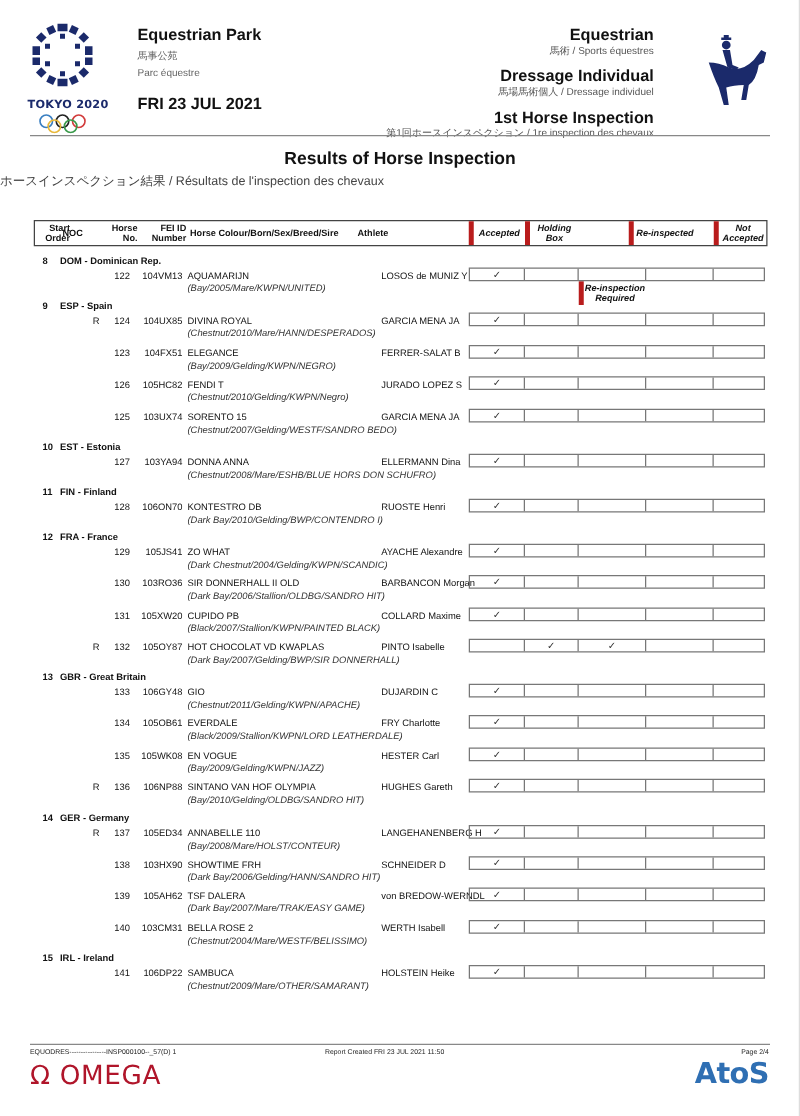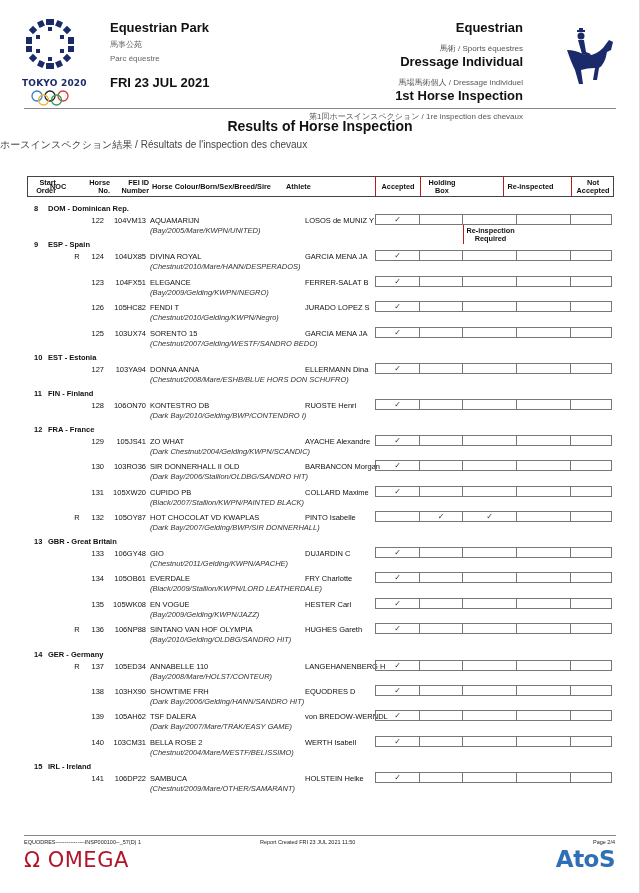--- a/index.html
+++ b/index.html
@@ -14,39 +14,39 @@
   .tokyo { font-family: "DejaVu Sans", sans-serif; font-weight: bold; font-size: 9px; color: #1b2a6b; letter-spacing: 0.2px; margin-top: 4px; white-space: nowrap; }
   .rings { width: 40px; height: 16px; margin: 2px auto 0; }
 
   .venue { position: absolute; left: 110px; top: 20px; }
   .venue .en { font-weight: bold; font-size: 13px; color: #111; }
   .venue .jp, .venue .fr { font-size: 8px; color: #666; margin-top: 4px; }
   .venue .date { font-weight: bold; font-size: 13px; color: #111; margin-top: 12px; }
 
   .event { position: absolute; right: 116px; top: 20px; text-align: right; }
   .event .l1 { font-weight: bold; font-size: 13px; color: #111; }
-  .event .s { font-size: 8px; color: #555; margin-top: 8px; }
-  .event .l2 { font-weight: bold; font-size: 13px; color: #111; margin-top: 0; }
+  .event .s { font-size: 8px; color: #555; margin-top: 0; }
+  .event .l2 { font-weight: bold; font-size: 13px; color: #111; margin-top: 7px; }
   .pictogram { position: absolute; right: 22px; top: 28px; width: 52px; height: 58px; }
 
   .rule-top { position: absolute; left: 24px; top: 108px; width: 592px; height: 1px; background: #888; }
 
   .title { position: absolute; left: 0; width: 640px; top: 118px; text-align: center; font-weight: bold; font-size: 14px; color: #111; }
   .subtitle { position: absolute; left: 0; width: 640px; top: 138px; text-align: left; font-size: 10px; color: #444; }
 
   
   .thead { position: absolute; left: 27px; top: 176px; width: 587px; height: 21px; border: 1px solid #444; font-size: 7.3px; font-weight: bold; color: #111; }
   .thead > div { position: absolute; top: 0; height: 19px; display: flex; align-items: center; line-height: 8px; }
   .th-start { left: 4px; width: 24px; justify-content: flex-end; text-align: right; }
   .th-noc { left: 22px; width: 22px; }
   .th-horse { left: 55px; width: 27px; justify-content: flex-end; text-align: right; }
   .th-fei { left: 86px; width: 35px; justify-content: flex-end; text-align: right; }
   .th-desc { left: 124px; width: 130px; }
   .th-athlete { left: 258px; width: 80px; }
-  .th-box { border-left: 1px solid #b91c1c; justify-content: center; text-align: center; }
+  .th-box { border-left: 4px solid #b91c1c; justify-content: center; text-align: center; font-style: italic; }
   .th-acc { left: 347px; width: 45px; }
   .th-hold { left: 392px; width: 43px; }
   .th-reinsp { left: 435px; width: 54px; margin-top: 48px; }
   .th-reinsd { left: 475px; width: 54px; }
   .th-not { left: 543px; width: 43px; }
 
   
   .rows { position: absolute; left: 0; top: 0; width: 640px; height: 893px; }
   .noc-head { position: absolute; left: 34px; font-size: 7.5px; font-weight: bold; color: #111; white-space: nowrap; }
   .noc-head .num { display: inline-block; width: 14px; text-align: left; }
@@ -405,21 +405,21 @@
           <div class="cb c3"></div>
           <div class="cb c4"></div>
         </div>
       </div>
       <div class="entry" style="top:686px">
         <span class="r"></span>
         <span class="hno">138</span>
         <span class="fei">103HX90</span>
         <span class="hname">SHOWTIME FRH</span>
         <span class="hdesc">(Dark Bay/2006/Gelding/HANN/SANDRO HIT)</span>
-        <span class="ath">EQUODRES D</span>
+        <span class="ath">SCHNEIDER D</span>
         <div class="boxes">
           <div class="cb c0">✓</div>
           <div class="cb c1"></div>
           <div class="cb c2"></div>
           <div class="cb c3"></div>
           <div class="cb c4"></div>
         </div>
       </div>
       <div class="entry" style="top:711px">
         <span class="r"></span>

